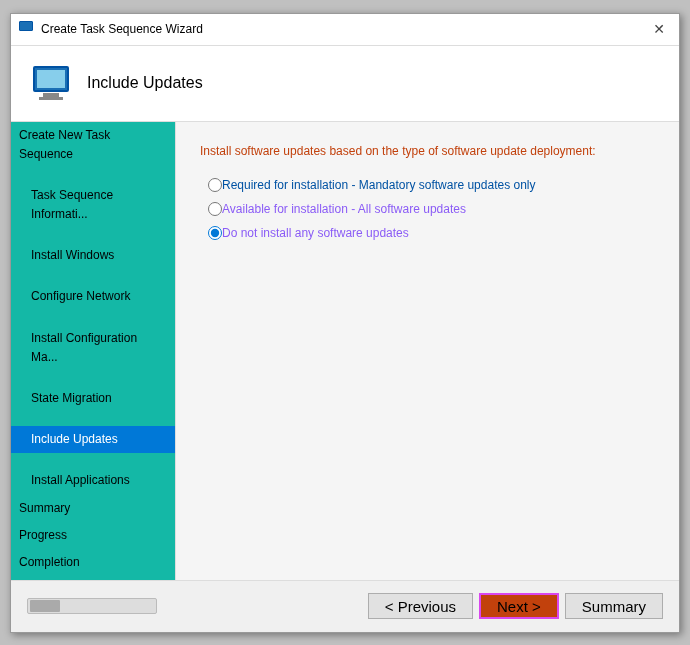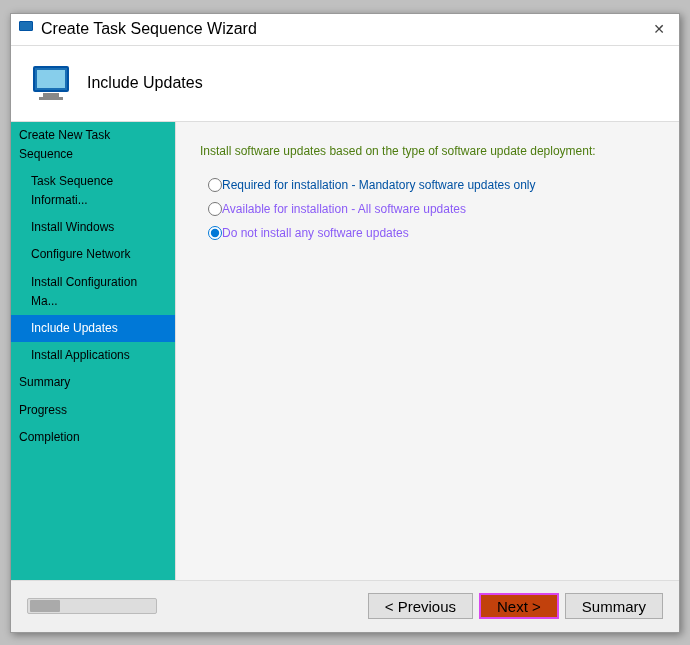--- a/index.html
+++ b/index.html
@@ -30,21 +30,21 @@
       justify-content: space-between;
       border-bottom: 1px solid #ddd;
       height: 32px;
     }
     .title-bar-left {
       display: flex;
       align-items: center;
       gap: 6px;
     }
     .title-bar-text {
-      font-size: 16px;
+      font-size: 12px;
       color: #000;
     }
     .title-bar-close {
       width: 24px;
       height: 24px;
       cursor: pointer;
       display: flex;
       align-items: center;
       justify-content: center;
       font-size: 14px;
@@ -87,36 +87,37 @@
     .sidebar-item.active {
       background: #0078d7;
       color: #fff;
     }
     .sidebar-item.category {
       padding-left: 8px;
       font-weight: 400;
     }
     .sidebar-item.sub {
       padding-left: 20px;
+      margin-top: 14px;
     }
     .content-section {
       flex: 1;
       background: #f5f5f5;
       padding: 20px 24px;
       overflow-y: auto;
     }
     .content-title {
       font-size: 16px;
       color: #0052a3;
       margin-bottom: 20px;
       font-weight: 400;
     }
     .content-description {
       font-size: 12px;
-      color: #4d7c0f;
+      color: #c2410c;
       margin-bottom: 18px;
       line-height: 1.5;
     }
     .radio-group {
       display: flex;
       flex-direction: column;
       gap: 10px;
       margin-left: 8px;
     }
     .radio-item {
@@ -270,20 +271,23 @@
         <span>Task Sequence Informati...</span>
       </div>
       <div class="sidebar-item sub">
         <span>Install Windows</span>
       </div>
       <div class="sidebar-item sub">
         <span>Configure Network</span>
       </div>
       <div class="sidebar-item sub">
         <span>Install Configuration Ma...</span>
+      </div>
+      <div class="sidebar-item sub">
+        <span>State Migration</span>
       </div>
       <div class="sidebar-item sub active">
         <span>Include Updates</span>
       </div>
       <div class="sidebar-item sub">
         <span>Install Applications</span>
       </div>
       <div class="sidebar-item category">
         <span>Summary</span>
       </div>

